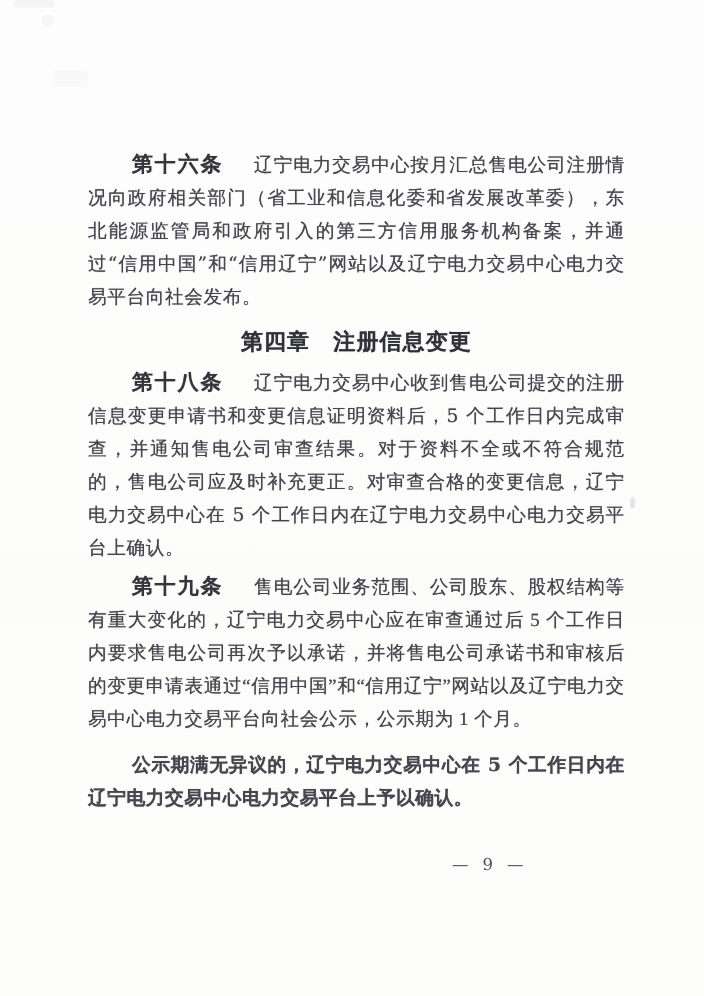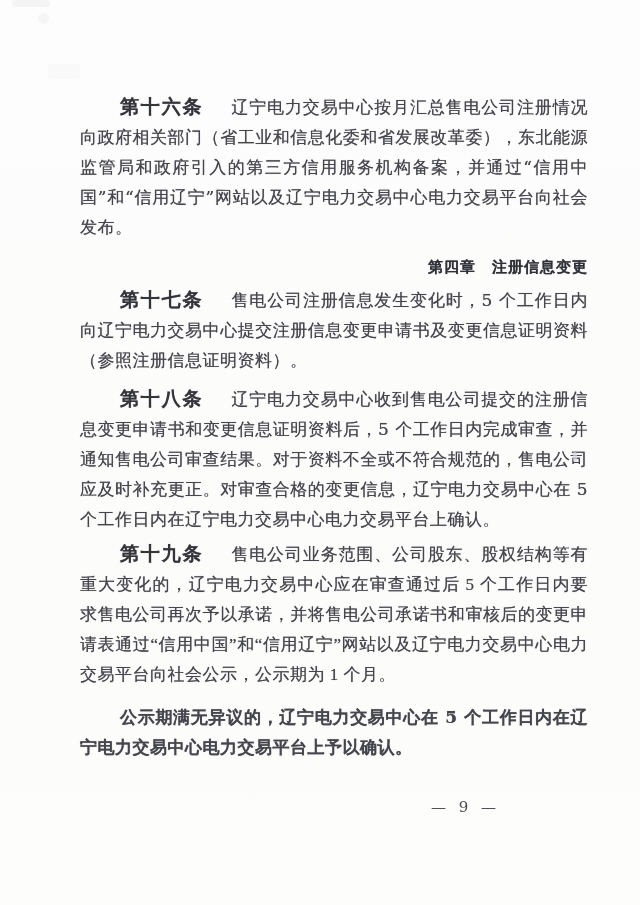--- a/index.html
+++ b/index.html
@@ -9,21 +9,22 @@
     font-family: "DejaVu Serif", "Liberation Serif", serif;
   }
   .page {
     position: relative;
     width: 640px; height: 905px;
     background: linear-gradient(180deg, #fdfdfd 0%, #fcfcfb 60%, #fdfdfc 100%);
     overflow: hidden;
     color: #45454d;
   }
   .content {
-    padding: 91px 52px 0 80px;
+    padding: 91px 72px 0 80px;
+    margin-top: 43px;
   }
   .para {
     margin: 0;
     font-size: 17px;
     line-height: 30px;
     letter-spacing: 0.5px;
     text-align: justify;
     text-justify: inter-character;
     text-indent: 40px;
     color: #45454d;
@@ -31,24 +32,24 @@
   }
   .art {
     font-weight: 700;
     font-size: 19px;
     letter-spacing: 1.5px;
     color: #34343b;
     margin-right: 28px;
   }
   .chapter {
     margin: 10px 0 2px 0;
-    font-size: 15px;
+    font-size: 20px;
     line-height: 30px;
     font-weight: 700;
-    text-align: right;
+    text-align: center;
     letter-spacing: 1px;
     color: #303038;
     text-shadow: 0 0 0.7px rgba(50,50,58,0.75);
   }
   .mt8  { margin-top: 8px; }
   .mt5  { margin-top: 5px; font-family: Liberation Serif, serif; }
   .mt12 { margin-top: 12px; font-weight: bold; }
   .pageno {
     margin-top: 35px;
     text-align: right;
@@ -74,21 +75,20 @@
   <div class="artifact a2"></div>
   <div class="artifact a3"></div>
   <div class="artifact a4"></div>
 
   <div class="content">
 
     <p class="para"><span class="art">第十六条</span><span>辽宁电力交易中心按月汇总售电公司注册情况向政府相关部门（省工业和信息化委和省发展改革委），东北能源监管局和政府引入的第三方信用服务机构备案，并通过“信用中国”和“信用辽宁”网站以及辽宁电力交易中心电力交易平台向社会发布。</span></p>
 
     <h2 class="chapter">第四章　注册信息变更</h2>
 
-    <p class="para"><span class="art">第十七条</span><span>售电公司注册信息发生变化时，5 个工作日内向辽宁电力交易中心提交注册信息变更申请书及变更信息证明资料（参照注册信息证明资料）。</span></p>
 
     <p class="para mt8"><span class="art">第十八条</span><span>辽宁电力交易中心收到售电公司提交的注册信息变更申请书和变更信息证明资料后，5 个工作日内完成审查，并通知售电公司审查结果。对于资料不全或不符合规范的，售电公司应及时补充更正。对审查合格的变更信息，辽宁电力交易中心在 5 个工作日内在辽宁电力交易中心电力交易平台上确认。</span></p>
 
     <p class="para mt5"><span class="art">第十九条</span><span>售电公司业务范围、公司股东、股权结构等有重大变化的，辽宁电力交易中心应在审查通过后 5 个工作日内要求售电公司再次予以承诺，并将售电公司承诺书和审核后的变更申请表通过“信用中国”和“信用辽宁”网站以及辽宁电力交易中心电力交易平台向社会公示，公示期为 1 个月。</span></p>
 
     <p class="para mt12"><span>公示期满无异议的，辽宁电力交易中心在 5 个工作日内在辽宁电力交易中心电力交易平台上予以确认。</span></p>
 
     <div class="pageno"><span>— 9 —</span></div>
 
   </div>

